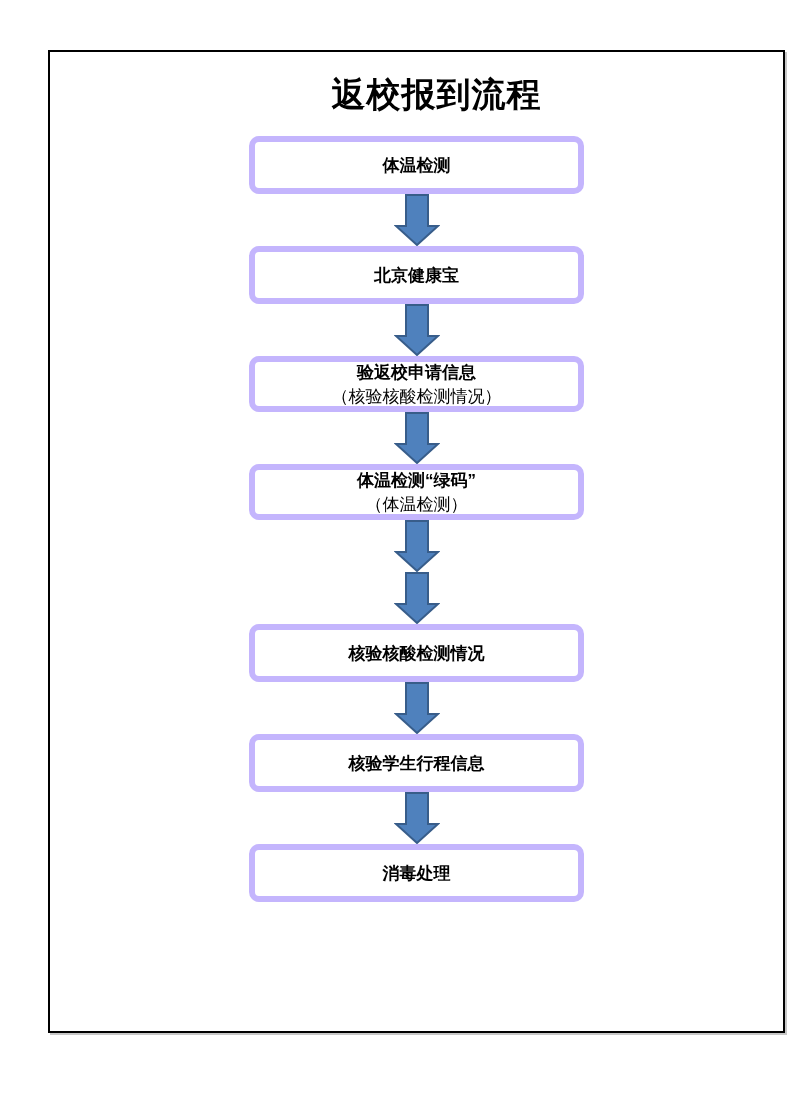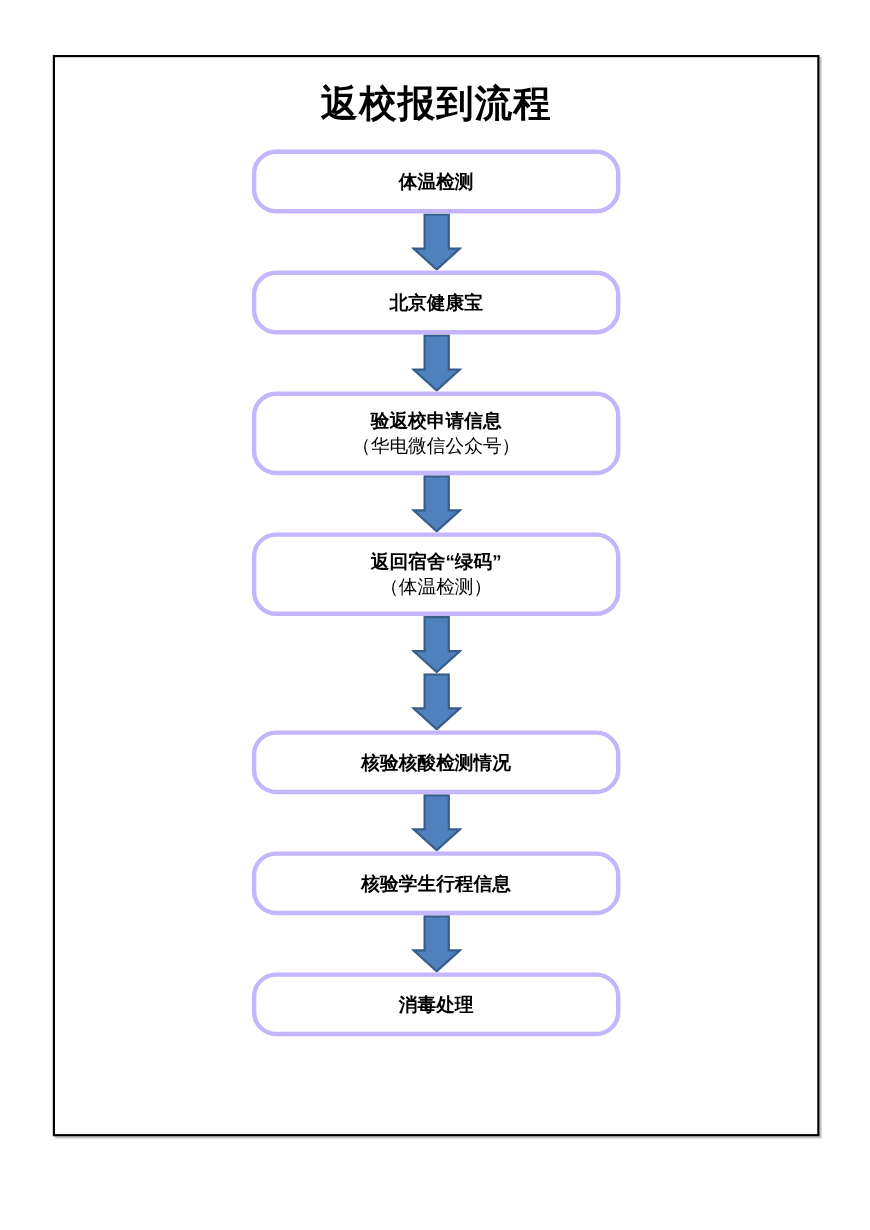--- a/index.html
+++ b/index.html
@@ -16,20 +16,21 @@
   }
   .frame {
     position: absolute;
     left: 48px;
     top: 50px;
     width: 693px;
     height: 979px;
     border: 2px solid #000000;
     box-shadow: 2px 2px 0 rgba(130,130,130,0.45);
     background: #ffffff;
+    padding-left: 40px;
   }
   .title {
     margin: 24px 0 0 0;
     text-align: center;
     font-family: "DejaVu Serif", "Liberation Serif", serif;
     font-size: 34px;
     font-weight: bold;
     line-height: 1.1;
     letter-spacing: 1px;
   }
@@ -38,30 +39,30 @@
     left: 0;
     top: 84px;
     width: 100%;
     display: flex;
     flex-direction: column;
     align-items: center;
   }
   .step {
     box-sizing: border-box;
     width: 335px;
-    border: 4px solid #c4b5fd;
-    border-radius: 22px;
+    border: 6px solid #c4b5fd;
+    border-radius: 10px;
     background: #ffffff;
     display: flex;
     flex-direction: column;
     align-items: center;
     justify-content: center;
   }
   .step.single { height: 58px; }
-  .step.double { height: 76px; gap: 7px; }
+  .step.double { height: 56px; gap: 7px; }
   .step-label {
     font-size: 17px;
     font-weight: bold;
     font-family: "Liberation Sans", sans-serif;
     line-height: 1;
     white-space: nowrap;
   }
   .step-sub {
     font-size: 17px;
     font-weight: normal;
@@ -90,29 +91,29 @@
     <div class="step single">
       <span class="step-label">北京健康宝</span>
     </div>
 
     <svg class="arrow" width="46" height="52" viewBox="0 0 46 52">
       <polygon points="12,1 34,1 34,32 44,32 23,51 2,32 12,32" stroke-width="2" stroke-linejoin="miter" fill="#4f81bd" stroke="#385d8a"></polygon>
     </svg>
 
     <div class="step double">
       <span class="step-label">验返校申请信息</span>
-      <span class="step-sub">（华电微信公众号）</span>
+      <span class="step-sub">（核验核酸检测情况）</span>
     </div>
 
     <svg class="arrow" width="46" height="52" viewBox="0 0 46 52">
       <polygon points="12,1 34,1 34,32 44,32 23,51 2,32 12,32" stroke-width="2" stroke-linejoin="miter" fill="#4f81bd" stroke="#385d8a"></polygon>
     </svg>
 
     <div class="step double">
-      <span class="step-label">返回宿舍“绿码”</span>
+      <span class="step-label">体温检测“绿码”</span>
       <span class="step-sub">（体温检测）</span>
     </div>
 
     <svg class="arrow" width="46" height="52" viewBox="0 0 46 52">
       <polygon points="12,1 34,1 34,32 44,32 23,51 2,32 12,32" stroke-width="2" stroke-linejoin="miter" fill="#4f81bd" stroke="#385d8a"></polygon>
     </svg>
 
 
     <svg class="arrow" width="46" height="52" viewBox="0 0 46 52">
       <polygon points="12,1 34,1 34,32 44,32 23,51 2,32 12,32" stroke-width="2" stroke-linejoin="miter" fill="#4f81bd" stroke="#385d8a"></polygon>

